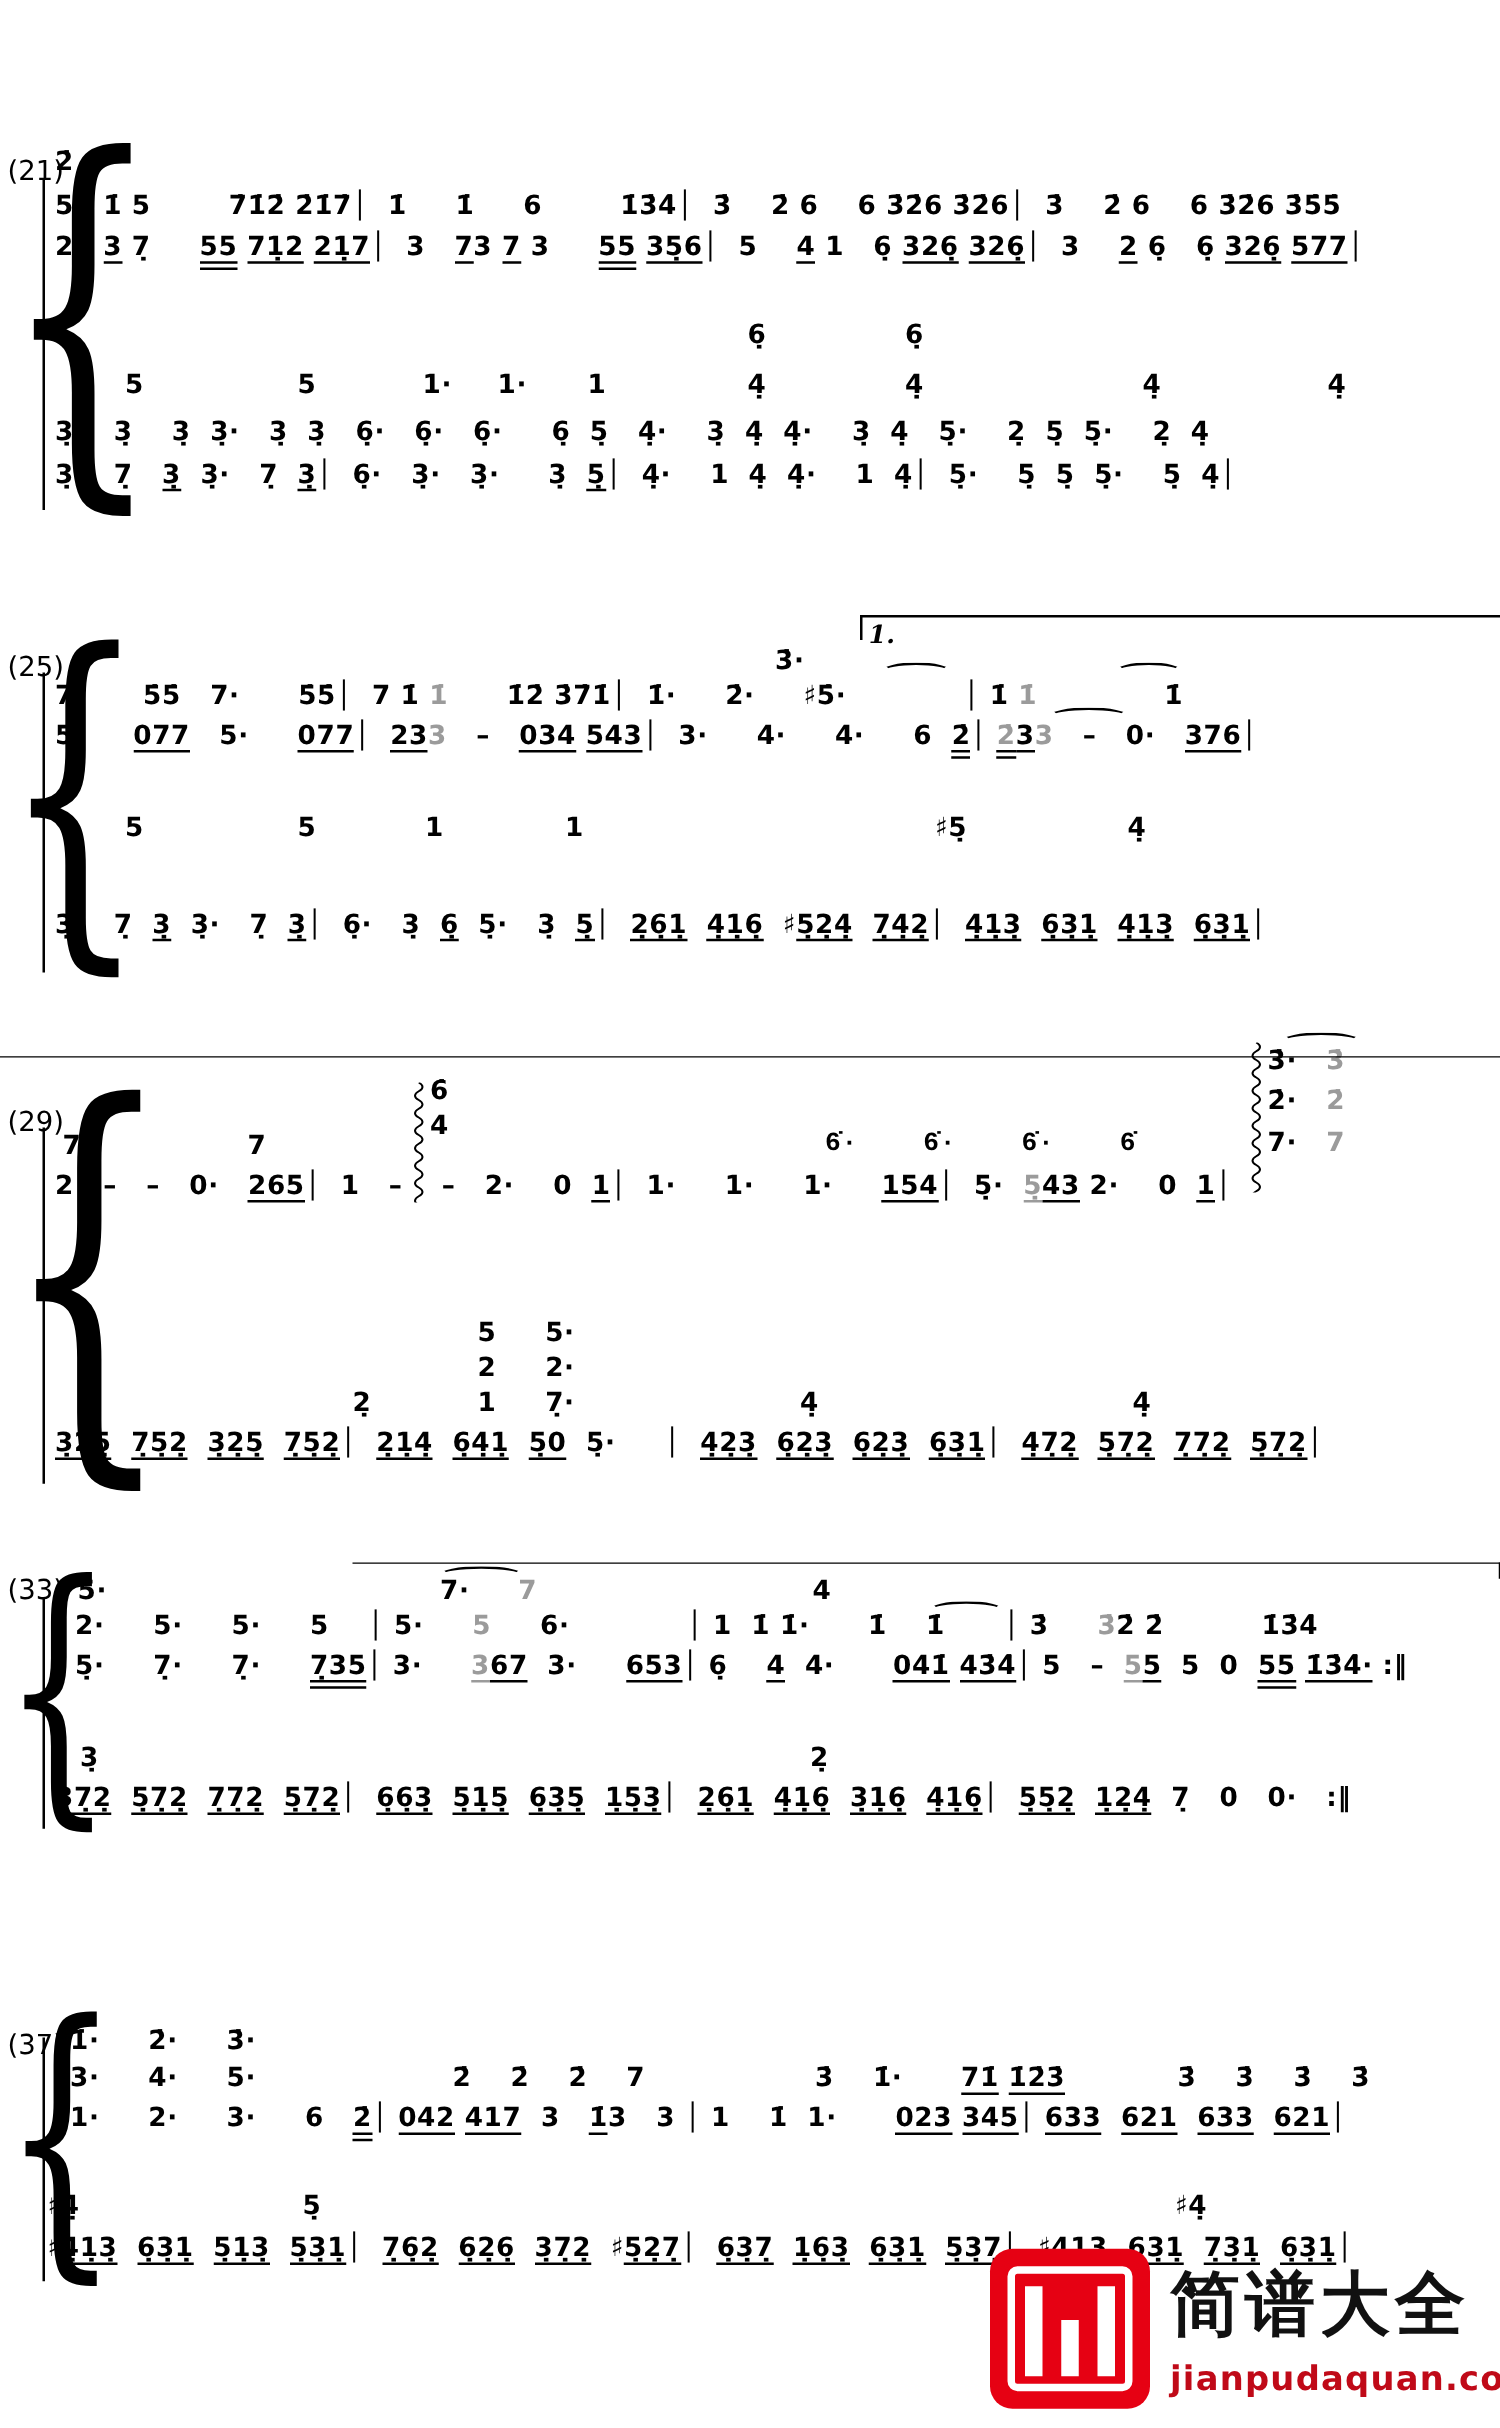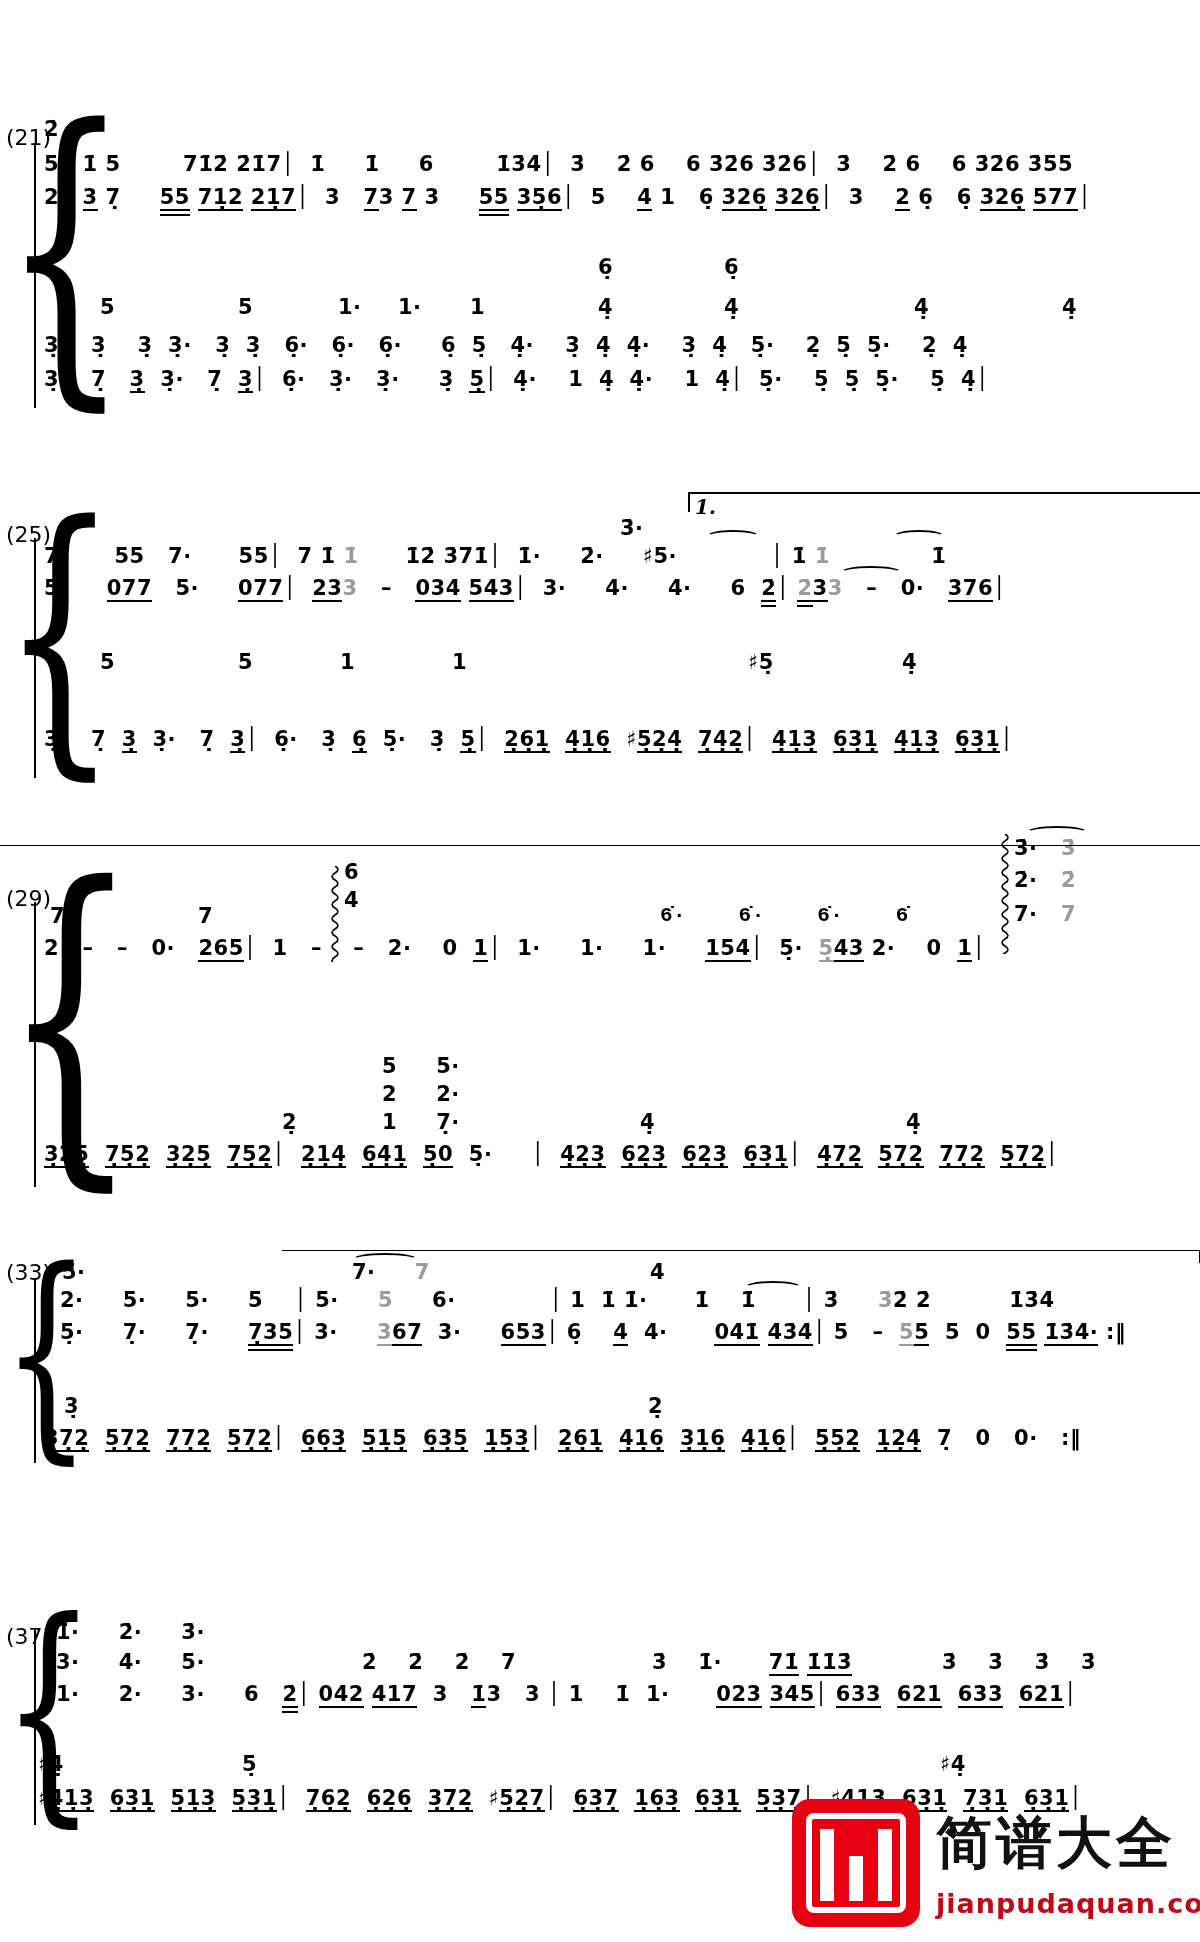--- a/index.html
+++ b/index.html
@@ -132,21 +132,21 @@
         <div class="arc" style="left: 352px; top: 3px; width: 66px;"></div>
         <div class="arc" style="left: 744px; top: 31px; width: 58px;"></div>
       </div>
       <div class="system" style="top: 1600px; height: 300px;">
         <div class="brace" style="font-size: 237.9px; line-height: 195px; top: 10.5px;">{</div>
         <div class="sysrule" style="top: 30px; height: 195px;"></div>
         <div class="mnum" style="left: 6px; top: 24px;">(37)</div>
         <div class="nrow" style="left: 56px; top: 20px;"><span>1̇·     2̇·     3̇·</span></div>
         <div class="nrow" style="left: 56px; top: 50px;"><span>3·     4·     5·</span></div>
         <div class="nrow" style="left: 362px; top: 50px;"><span>2̇    2̇    2̇    7</span></div>
-        <div class="nrow" style="left: 652px; top: 50px;"><span>3̇    1̇·      </span><span class="u">71̇</span><span> </span><span class="u">1̇1̇3̇</span></div>
+        <div class="nrow" style="left: 652px; top: 50px;"><span>3̇    1̇·      </span><span class="u">71̇</span><span> </span><span class="u">1̇2̇3̇</span></div>
         <div class="nrow" style="left: 942px; top: 50px;"><span>3̇    3̇    3̇    3̇</span></div>
         <div class="nrow" style="left: 56px; top: 82px;"><span>1·     2·     3·     6   </span><span class="uu">2̇</span><span>│ </span><span class="u">042</span><span> </span><span class="u">417</span><span>  3   </span><span class="u">1̇</span><span>3   3 │ 1    1̇  1·      </span><span class="u">023</span><span> </span><span class="u">345</span><span>│ </span><span class="u">633</span><span>  </span><span class="u">621</span><span>  </span><span class="u">633</span><span>  </span><span class="u">621</span><span>│</span></div>
         <div class="nrow" style="left: 38px; top: 152px;"><span>♯4̣</span></div>
         <div class="nrow" style="left: 242px; top: 152px;"><span>5̣</span></div>
         <div class="nrow" style="left: 940px; top: 152px;"><span>♯4̣</span></div>
         <div class="nrow" style="left: 38px; top: 186px;"><span>♯</span><span class="u">4̣1̣3̣</span><span>  </span><span class="u">6̣3̣1̣</span><span>  </span><span class="u">5̣1̣3̣</span><span>  </span><span class="u">5̣3̣1̣</span><span>│  </span><span class="u">7̣6̣2̣</span><span>  </span><span class="u">6̣2̣6̣</span><span>  </span><span class="u">3̣7̣2̣</span><span>  ♯</span><span class="u">5̣2̣7̣</span><span>│  </span><span class="u">6̣3̣7̣</span><span>  </span><span class="u">1̣6̣3̣</span><span>  </span><span class="u">6̣3̣1̣</span><span>  </span><span class="u">5̣3̣7̣</span><span>│  ♯</span><span class="u">4̣1̣3̣</span><span>  </span><span class="u">6̣3̣1̣</span><span>  </span><span class="u">7̣3̣1̣</span><span>  </span><span class="u">6̣3̣1̣</span><span>│</span></div>
       </div>
     </div>
 
   <div class="logo">

